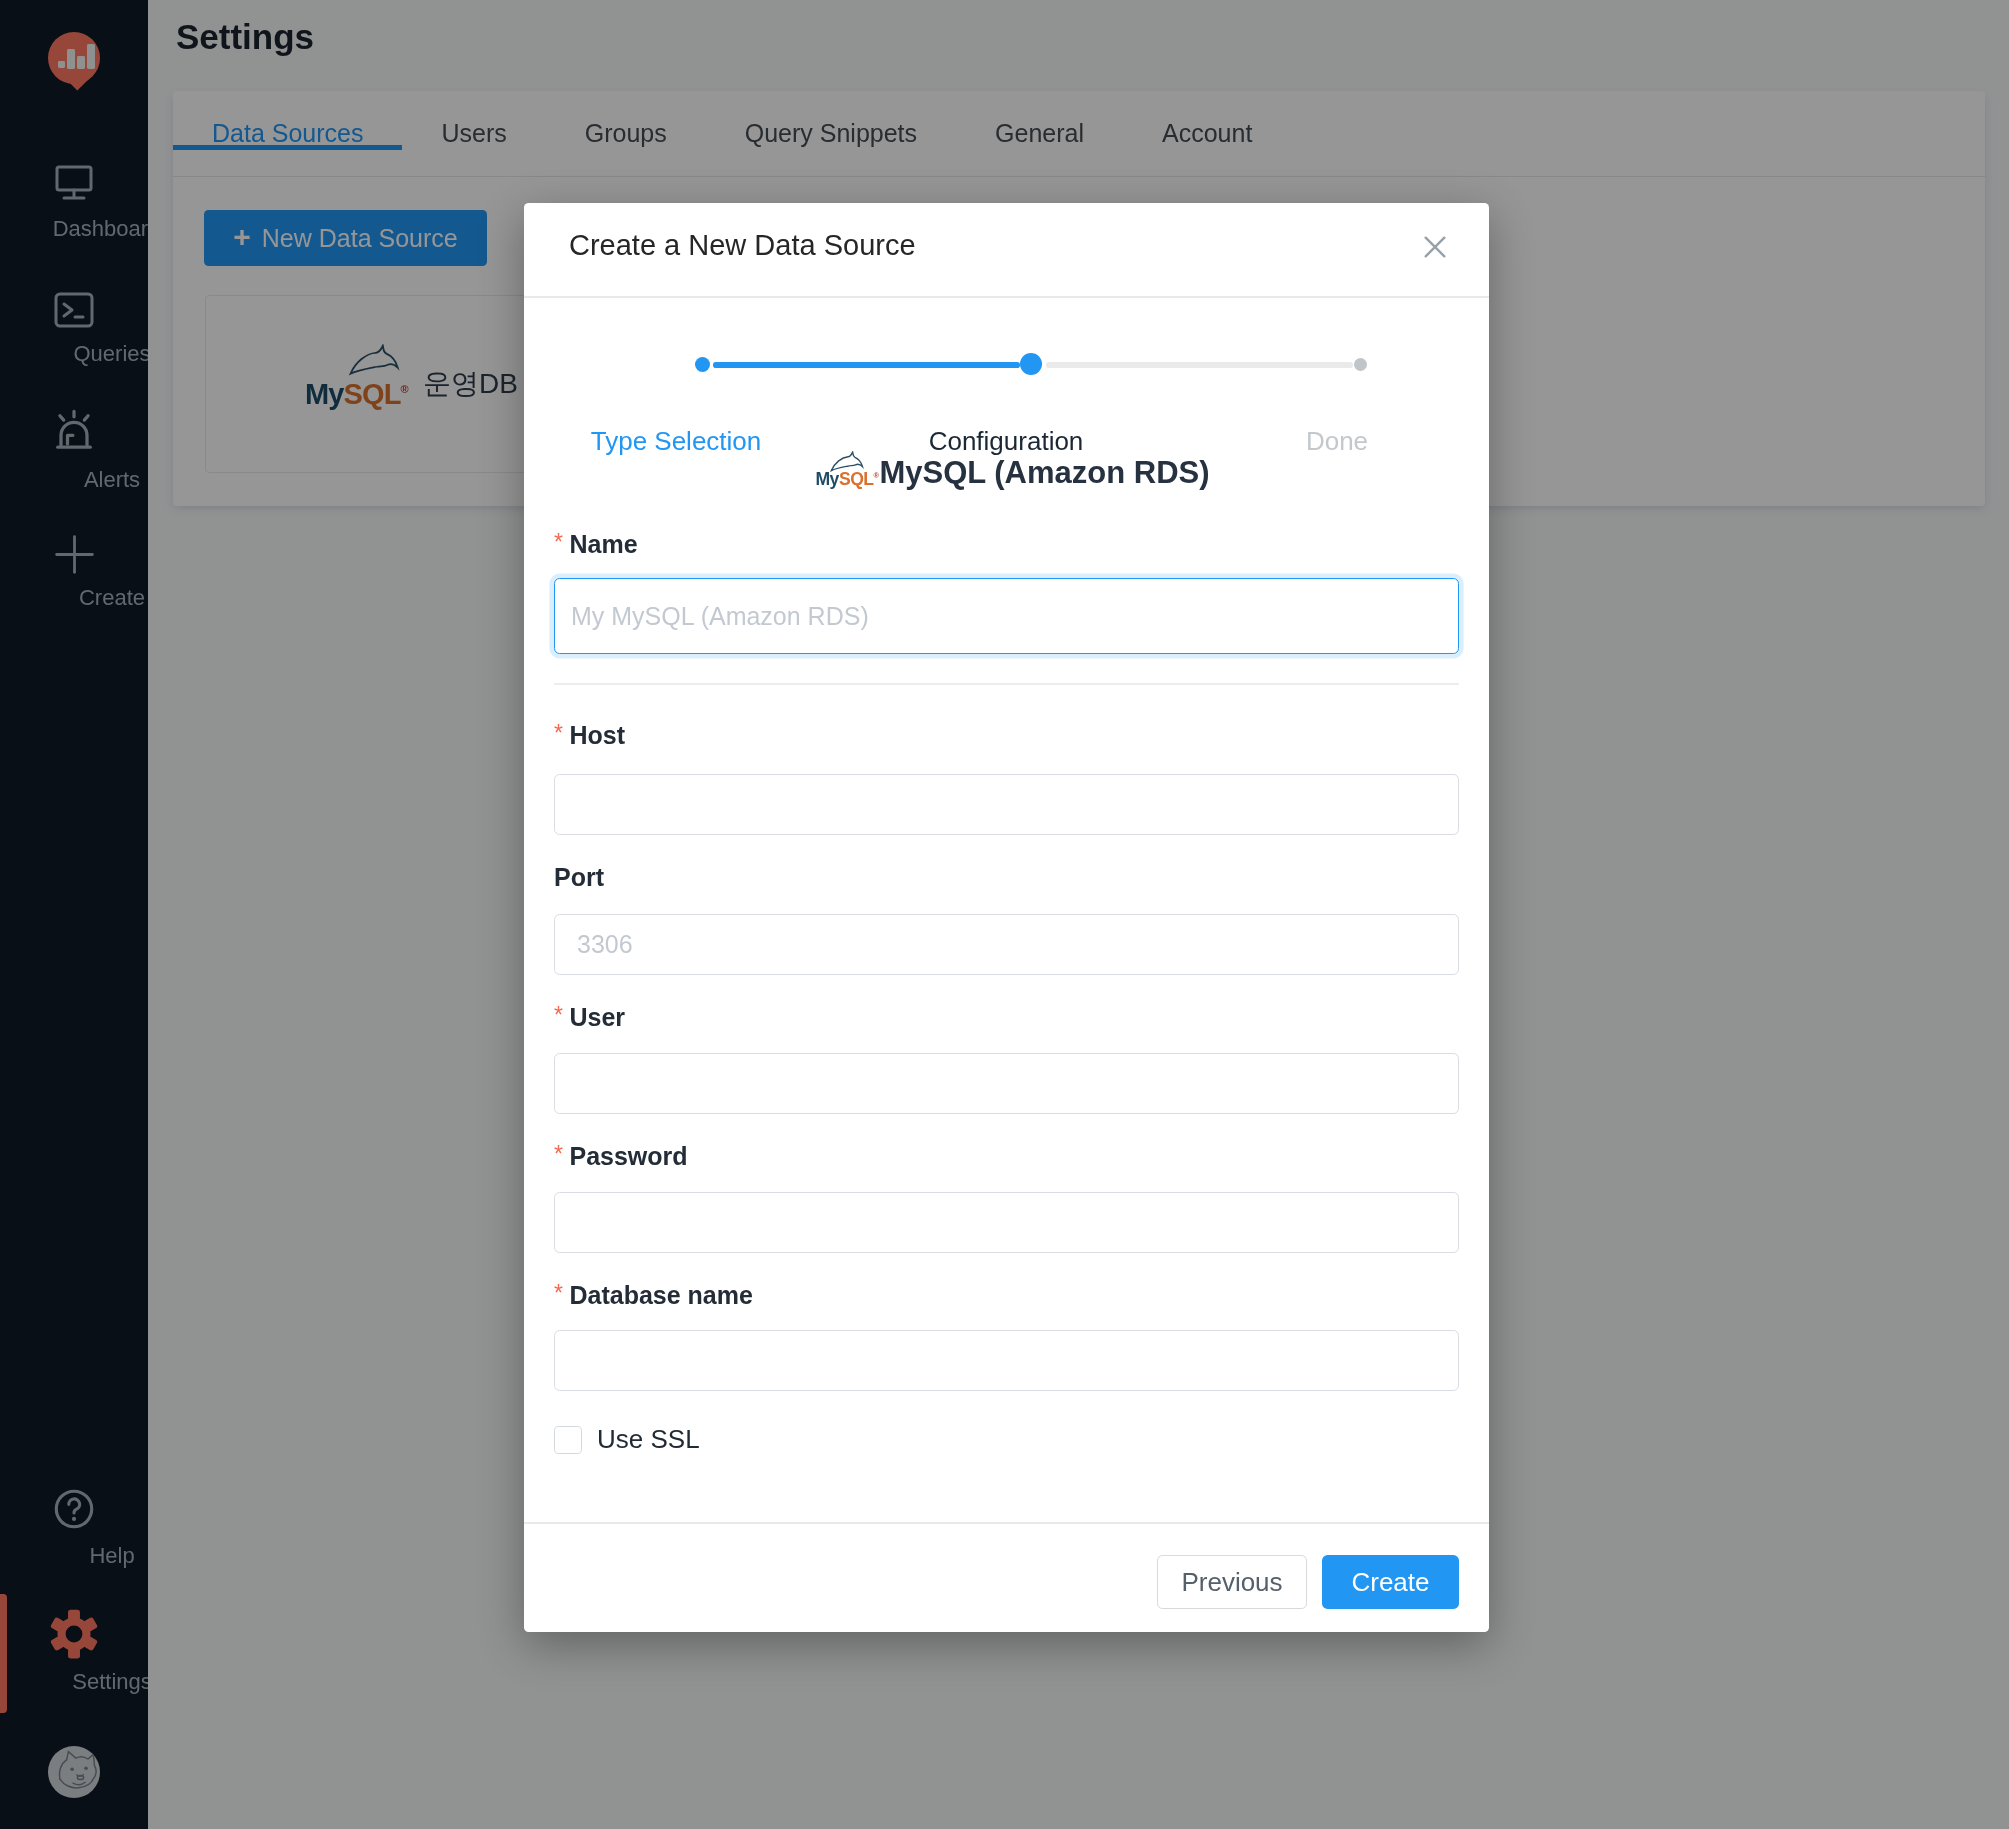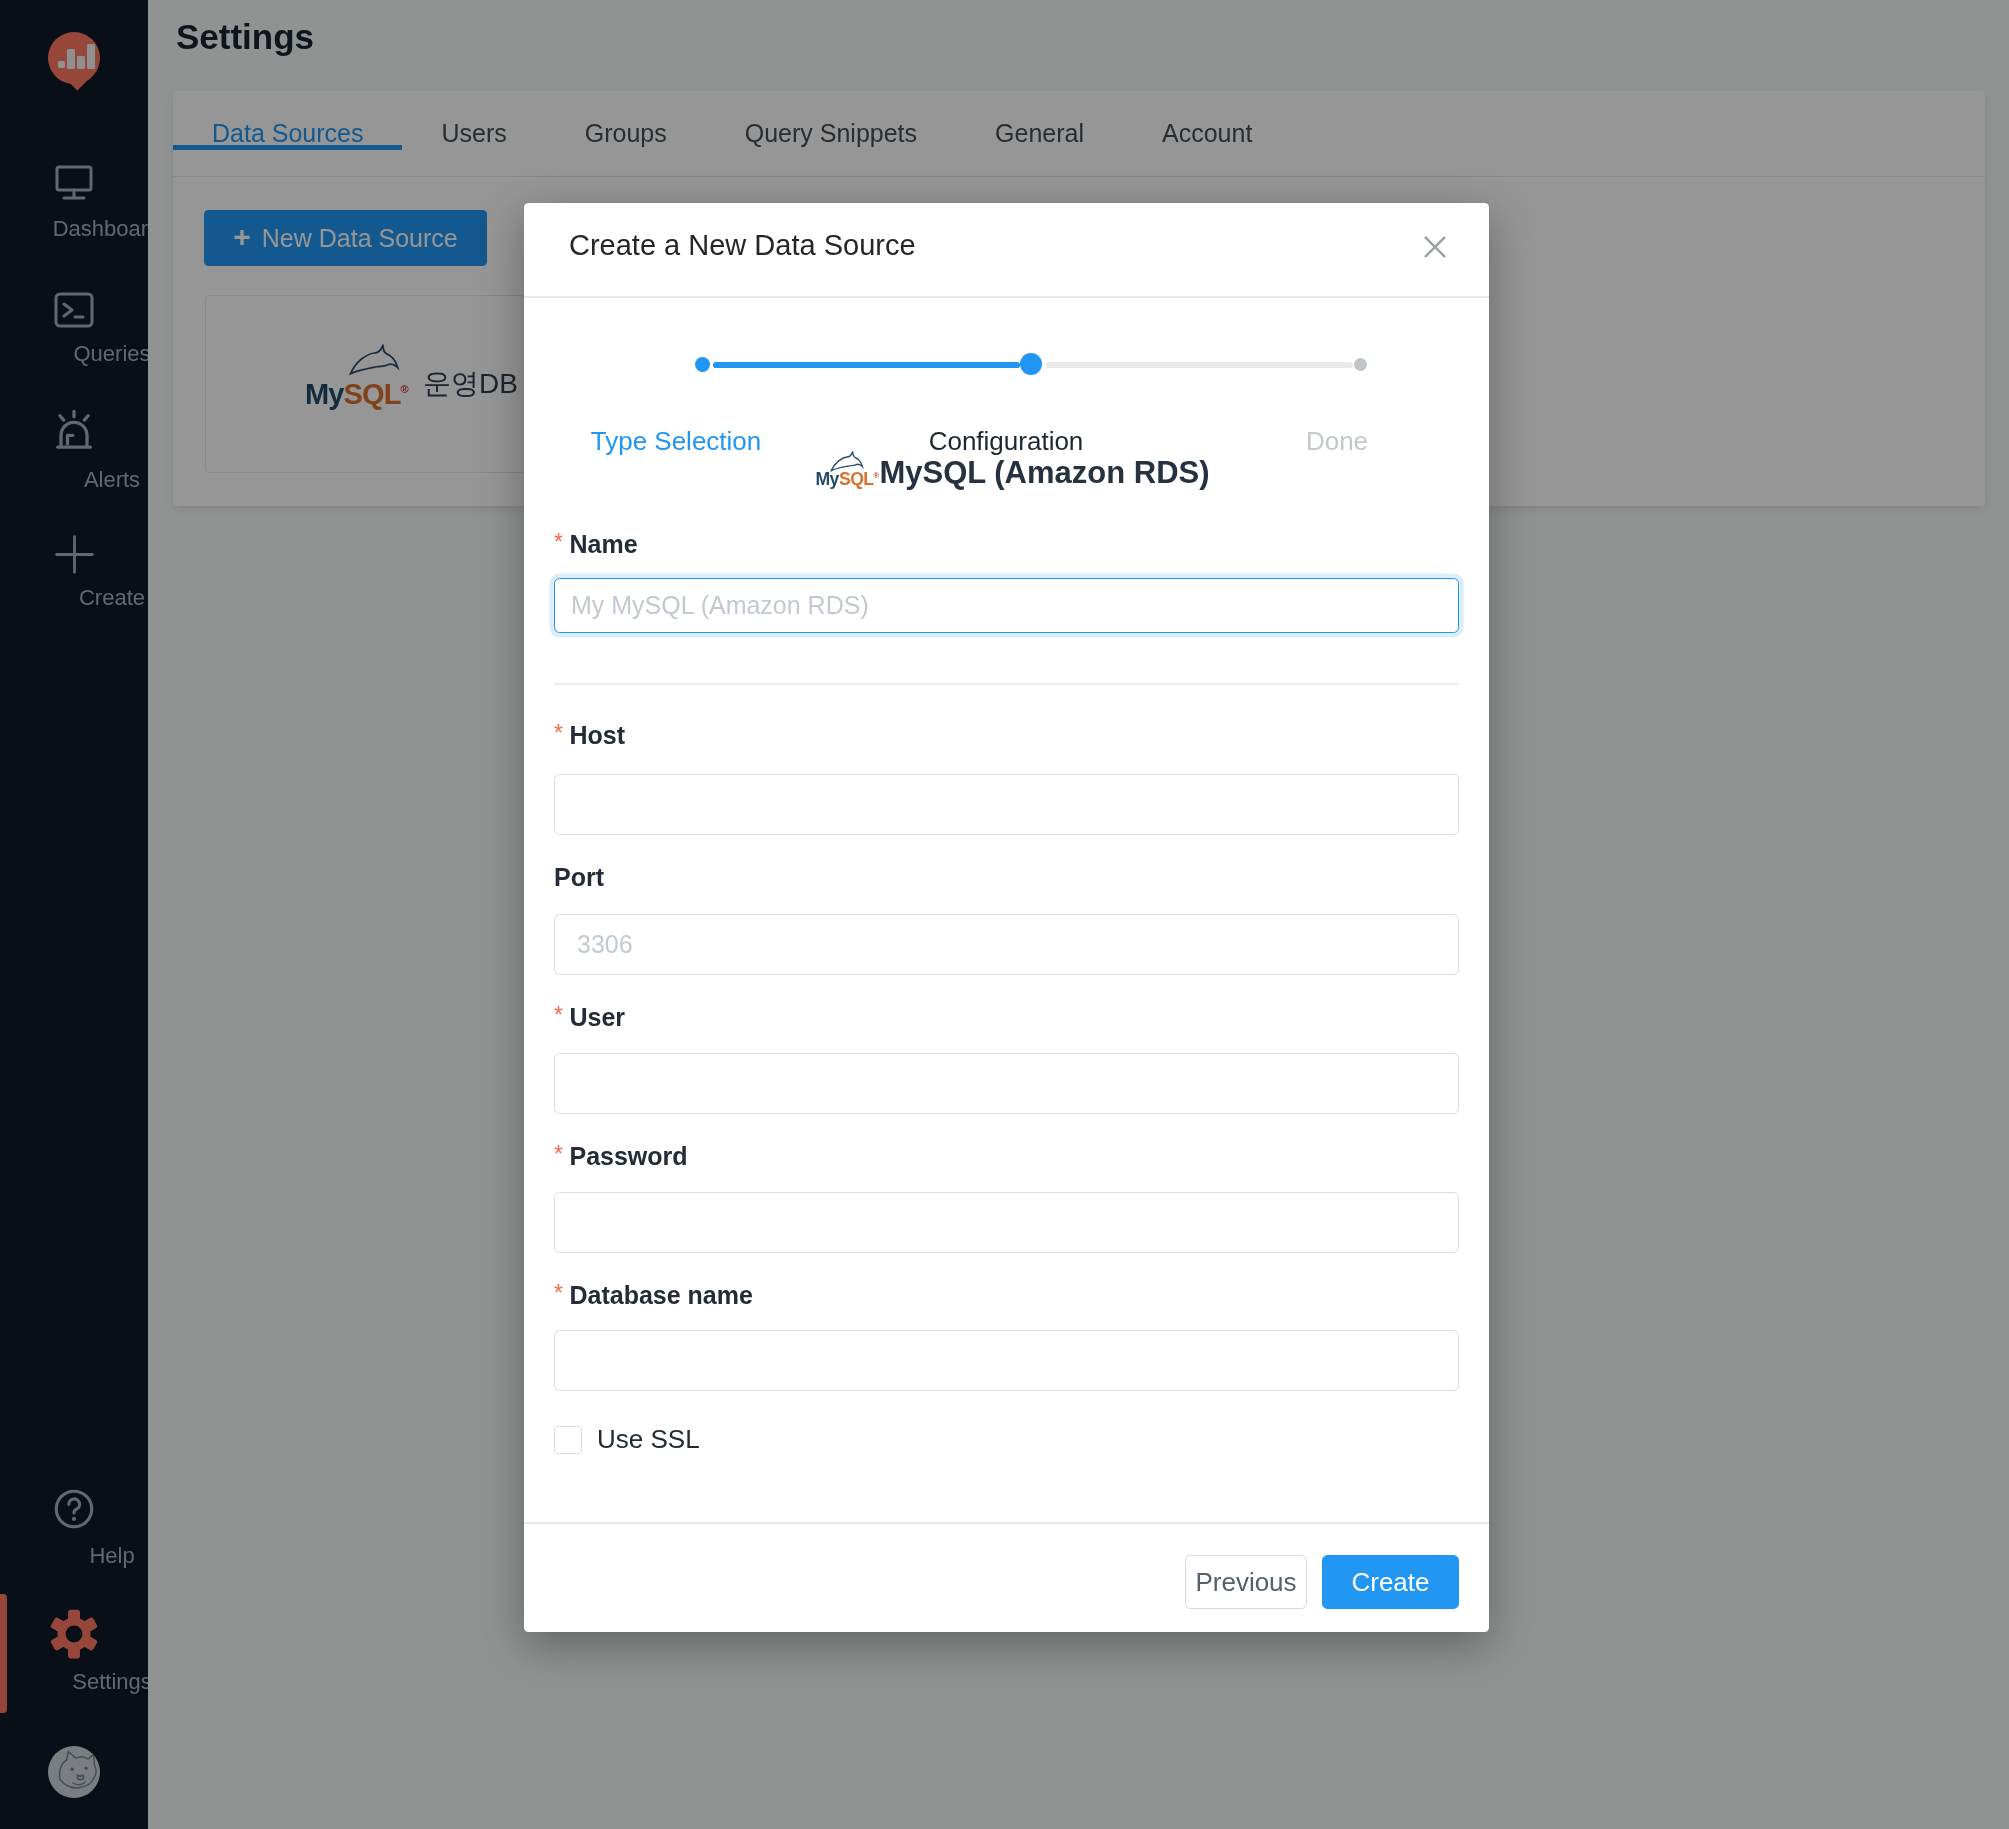--- a/index.html
+++ b/index.html
@@ -62,29 +62,29 @@
   .m-dstype-name{font-size:31px;font-weight:700;color:#273241;}
   .mysql-logo-sm{position:relative;width:61px;height:33px;}
   .mysql-logo-sm .mysql-word{font-size:17.6px;letter-spacing:-0.5px;}
   .mysql-logo-sm .mysql-dolphin{right:-1.9px;top:-5.6px;}
 
   .m-label{position:absolute;left:30px;font-size:25px;font-weight:700;color:#232c37;}
   .m-label .req{color:#f5694d;font-size:23px;margin-right:6.5px;position:relative;top:-2.8px;font-weight:400;}
   .m-input{position:absolute;left:30px;width:905px;height:61px;box-sizing:border-box;border:1.9px solid #d9dde2;border-radius:5.6px;
            background:#fff;font-size:25px;color:#333;padding:0 22px;font-family:inherit;outline:none;}
   .m-input::placeholder{color:#c3c9d1;}
-  .m-input.focused{border-color:#2196f3;box-shadow:0 0 0 4.6px rgba(33,150,243,0.16);height:55px;padding-left:16px;}
+  .m-input.focused{border-color:#2196f3;box-shadow:0 0 0 4.6px rgba(33,150,243,0.16);height:76px;padding-left:16px;}
   .m-divider{position:absolute;left:30px;width:905px;height:1.9px;background:#ebedef;}
 
   .ssl-row{position:absolute;left:30px;top:1221px;display:flex;align-items:center;cursor:pointer;}
   .ssl-box{width:28px;height:28px;border:1.9px solid #d4d9de;border-radius:4.6px;background:#fff;box-sizing:border-box;}
   .ssl-label{margin-left:15px;font-size:26px;color:#222b35;}
 
   .m-ftr-divider{position:absolute;left:0;top:1319px;right:0;height:1.9px;background:#e9e9e9;}
-  .btn-prev{position:absolute;right:182px;top:1352px;width:122px;height:54px;background:#fff;border:1.9px solid #d9d9d9;
+  .btn-prev{position:absolute;right:182px;top:1352px;width:150px;height:54px;background:#fff;border:1.9px solid #d9d9d9;
             border-radius:5.6px;font-size:26px;color:#55606b;font-family:inherit;cursor:pointer;}
   .btn-create{position:absolute;right:30px;top:1352px;width:137px;height:54px;background:#2196f3;border:none;
               border-radius:5.6px;font-size:26px;color:#fff;font-family:inherit;cursor:pointer;}
 </style>
 </head>
 <body>
 
 <div class="stage">
 
   <div class="page">

